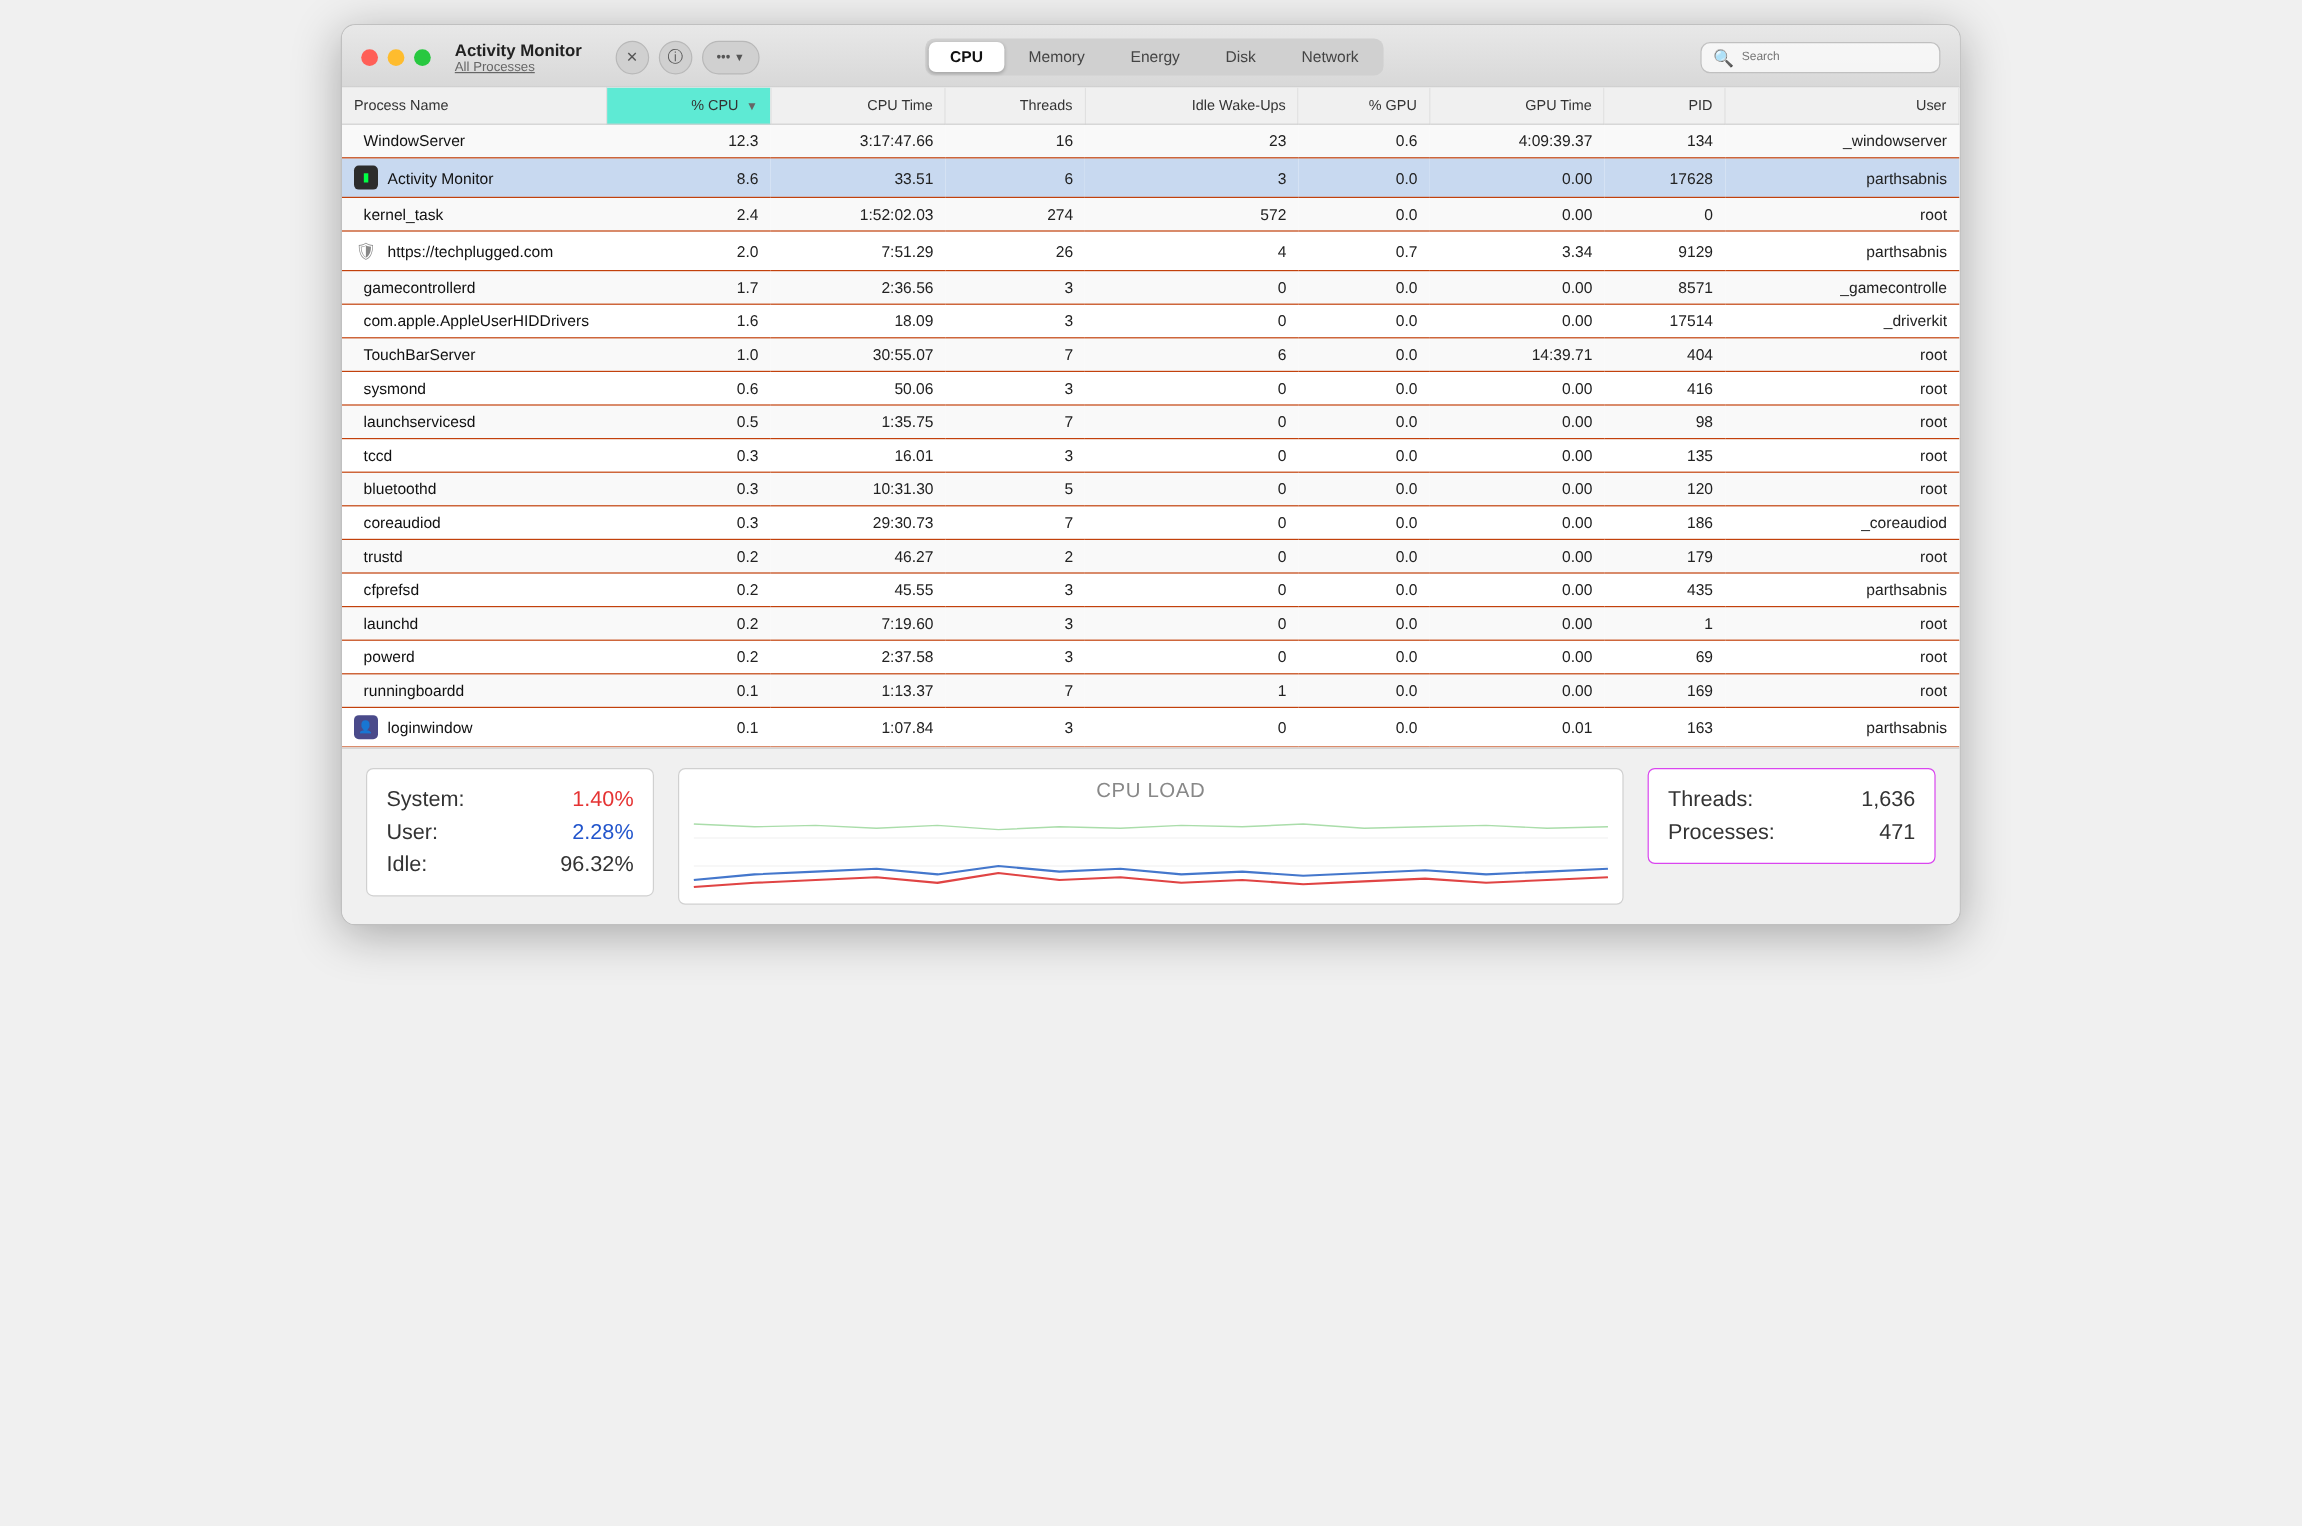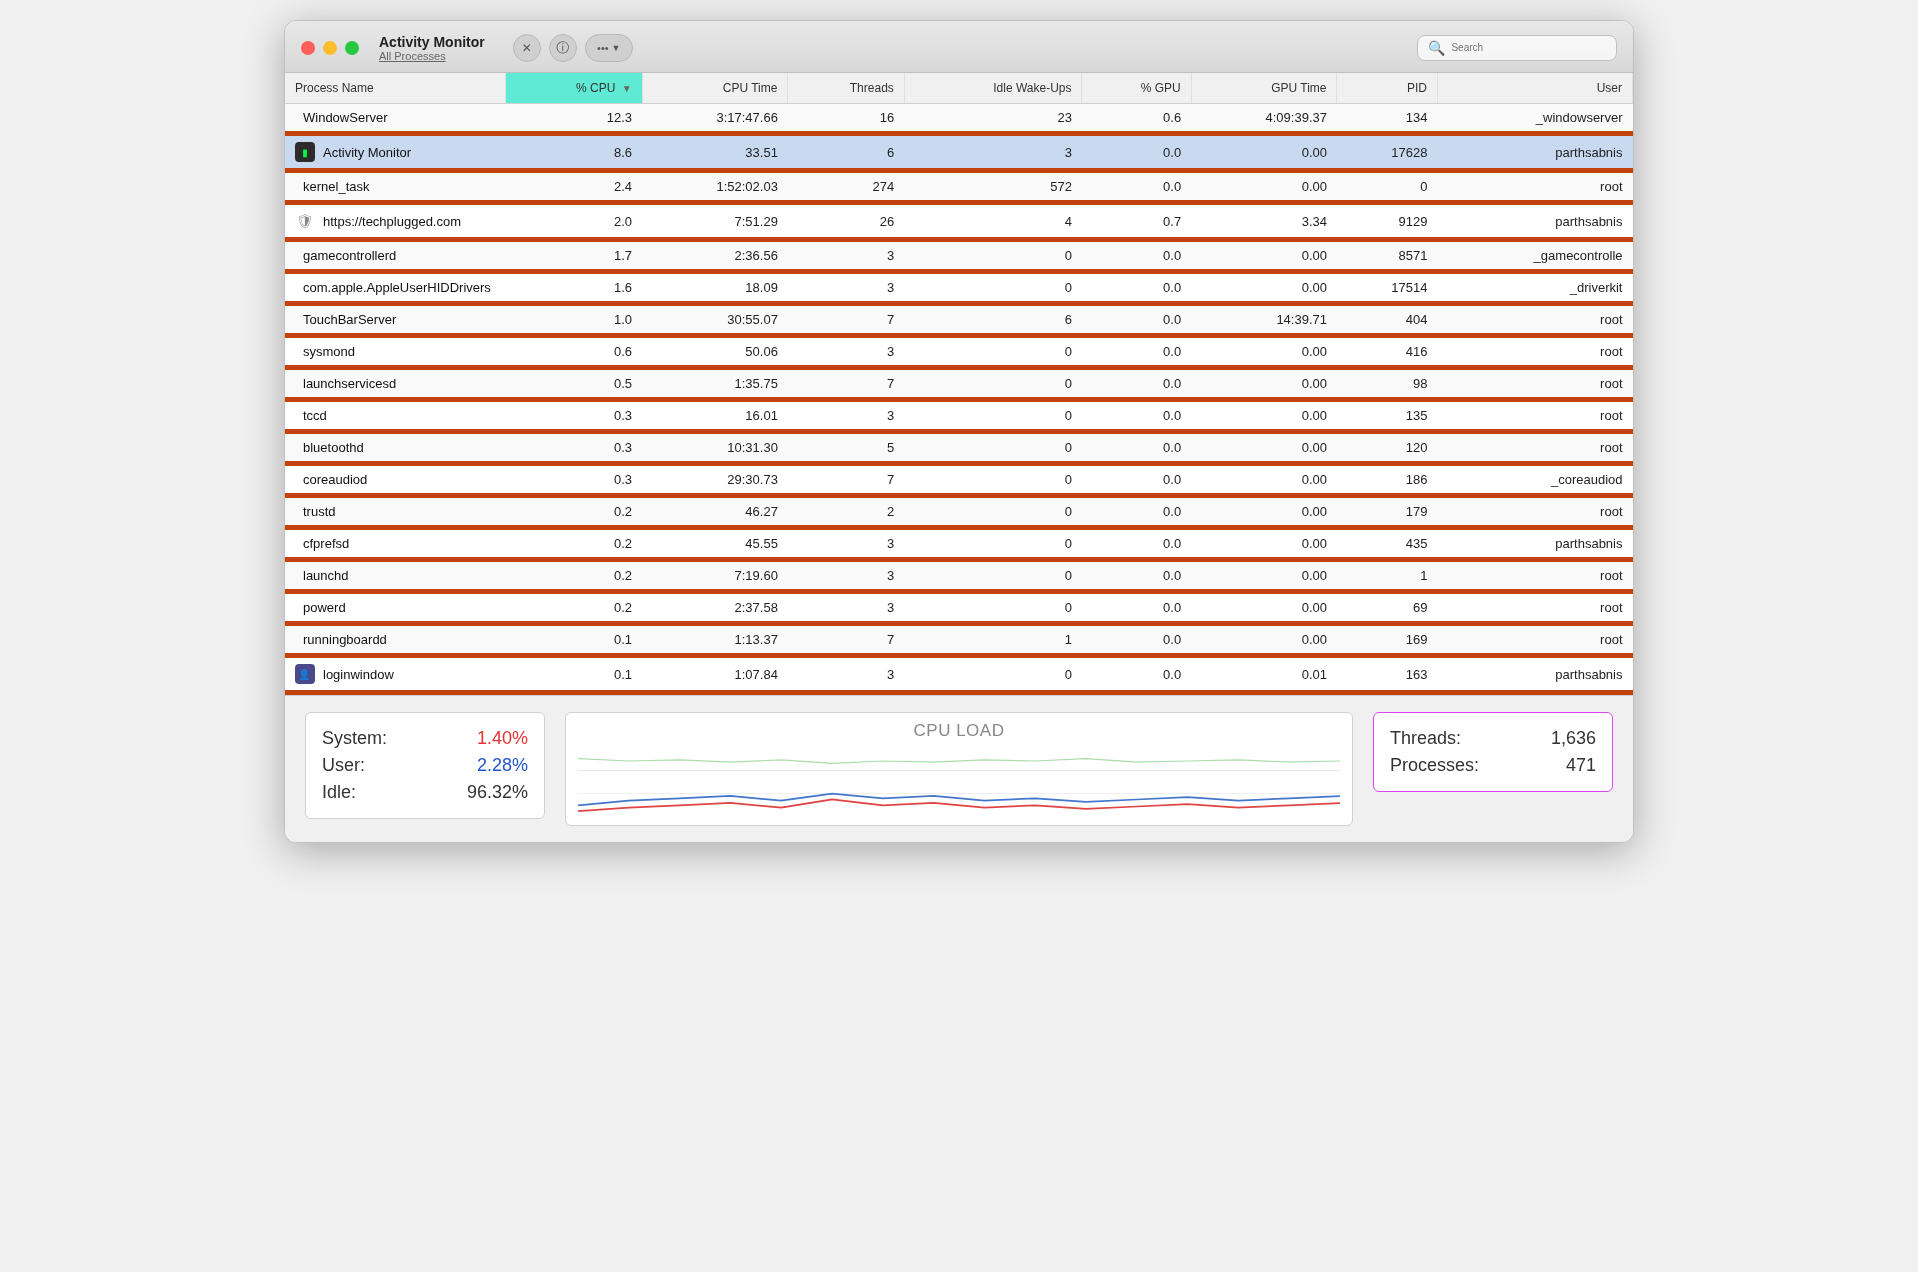--- a/index.html
+++ b/index.html
@@ -151,21 +151,21 @@
     }
     thead th:first-child {
       text-align: left;
       width: 220px;
     }
     thead th.active-sort {
       background: #5eead4;
     }
     .sort-arrow { font-size: 10px; margin-left: 3px; color: #666; }
     tbody tr {
-      border-bottom: 5px solid #c2410c;
+      border-bottom: 1px solid #c2410c;
     }
     tbody tr:nth-child(odd) {
       background: #f9f9f9;
     }
     tbody tr:nth-child(even) {
       background: white;
     }
     tbody tr.selected {
       background: #c8d9f0 !important;
     }
@@ -276,20 +276,27 @@
       <span class="app-title">Activity Monitor</span>
       <span class="app-subtitle">All Processes</span>
     </div>
     <div class="toolbar-actions">
       <div class="toolbar-btn" style="font-size:12px;">✕</div>
       <div class="toolbar-btn" style="font-size:13px;">ⓘ</div>
       <div class="toolbar-btn toolbar-btn-wide" style="font-size:11px; display:flex; gap:1px;">
         <span>•••</span>
           <span style="font-size:9px; margin-left:2px;">▼</span>
       </div>
+    </div>
+    <div class="tabs">
+      <button class="tab active">CPU</button>
+      <button class="tab">Memory</button>
+      <button class="tab">Energy</button>
+      <button class="tab">Disk</button>
+      <button class="tab">Network</button>
     </div>
     <div class="search-area">
       <span class="search-icon">🔍</span>
       <input class="search-input" type="text" placeholder="Search" style="">
     </div>
   </div>
 
   <div class="table-container">
     <table>
       <thead>

